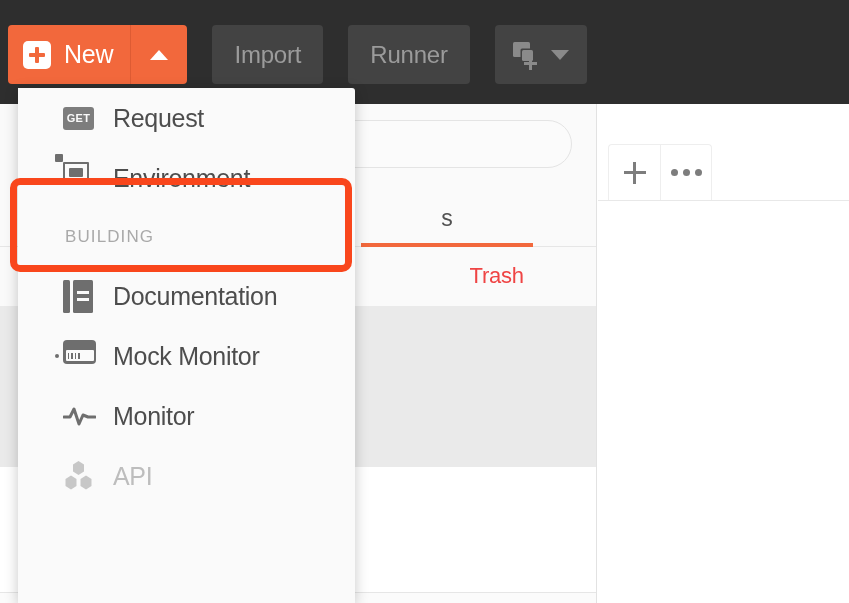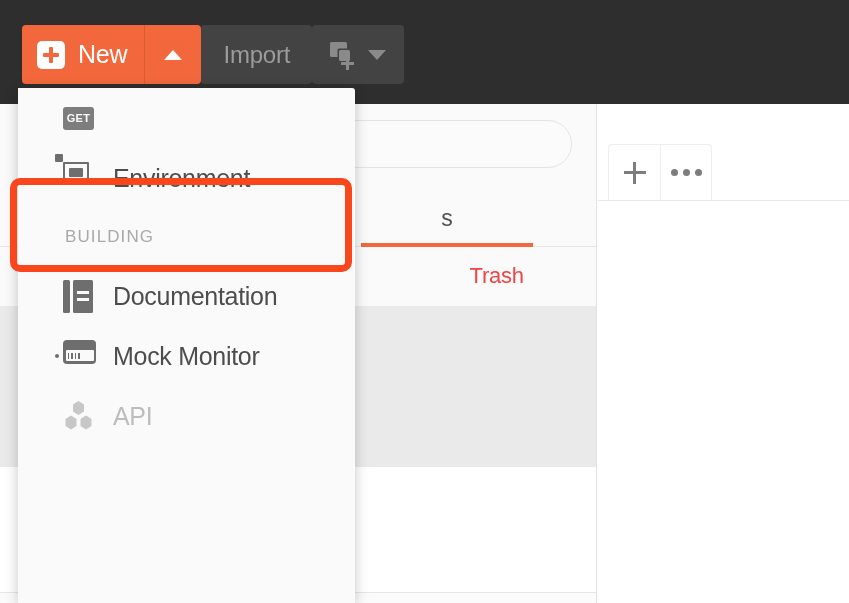--- a/index.html
+++ b/index.html
@@ -22,23 +22,24 @@
 
   
   .header-bar {
     position: absolute;
     left: 0; top: 0;
     width: 849px; height: 104px;
     background: #2e2e2e;
   }
   .header-buttons {
     position: absolute;
-    left: 22px; top: 25px;
+    left: 8px; top: 25px;
     display: flex;
     align-items: flex-start;
+    gap: 25px;
   }
   .new-button {
     display: flex;
     align-items: stretch;
     height: 59px;
     background: #f2683c;
     border-radius: 4px;
     overflow: hidden;
     cursor: pointer;
   }
@@ -503,20 +504,23 @@
         </div>
         <div class="new-button-caret">
           <span class="caret-up"></span>
         </div>
       </div>
 
       <div class="dark-button">
         <span class="dark-button-label">Import</span>
       </div>
 
+      <div class="dark-button">
+        <span class="dark-button-label">Runner</span>
+      </div>
 
       <div class="dark-button icon-btn">
         <span class="win-icon">
           <span class="sq-back"></span>
           <span class="sq-front"></span>
           <span class="plus-h"></span>
           <span class="plus-v"></span>
         </span>
         <span class="caret-down"></span>
       </div>
@@ -563,20 +567,21 @@
 
   <div class="dropdown">
 
 
     <div class="menu-item">
       <span class="menu-icon">
         <span class="icon-request">
           <span>GET</span>
         </span>
       </span>
+      <span class="menu-label">Request</span>
     </div>
 
 
     <div class="menu-item">
       <span class="menu-icon">
         <span class="icon-env">
           <span class="outer"></span>
           <span class="inner"></span>
           <span class="dot"></span>
         </span>
@@ -603,20 +608,28 @@
         <span class="icon-mock">
           <span class="shell"></span>
           <span class="face"></span>
           <span class="vents"></span>
           <span class="led"></span>
         </span>
       </span>
       <span class="menu-label">Mock Monitor</span>
     </div>
 
+    <div class="menu-item">
+      <span class="menu-icon">
+        <svg class="icon-pulse" viewBox="0 0 33 22">
+          <polyline points="1,12 7,12 11,4 16,19 20,10 25,12 32,12" fill="none" stroke="#6e6e6e" stroke-width="3" stroke-linecap="round" stroke-linejoin="round"></polyline>
+        </svg>
+      </span>
+      <span class="menu-label">Monitor</span>
+    </div>
 
     <div class="menu-item disabled">
       <span class="menu-icon">
         <svg class="icon-api" viewBox="0 0 31 31">
           <polygon points="15.5,1 21,4.5 21,11.5 15.5,15 10,11.5 10,4.5" fill="#c7c7c7"></polygon>
           <polygon points="8,15.5 13.5,19 13.5,26 8,29.5 2.5,26 2.5,19" fill="#c7c7c7"></polygon>
           <polygon points="23,15.5 28.5,19 28.5,26 23,29.5 17.5,26 17.5,19" fill="#c7c7c7"></polygon>
         </svg>
       </span>
       <span class="menu-label">API</span>

